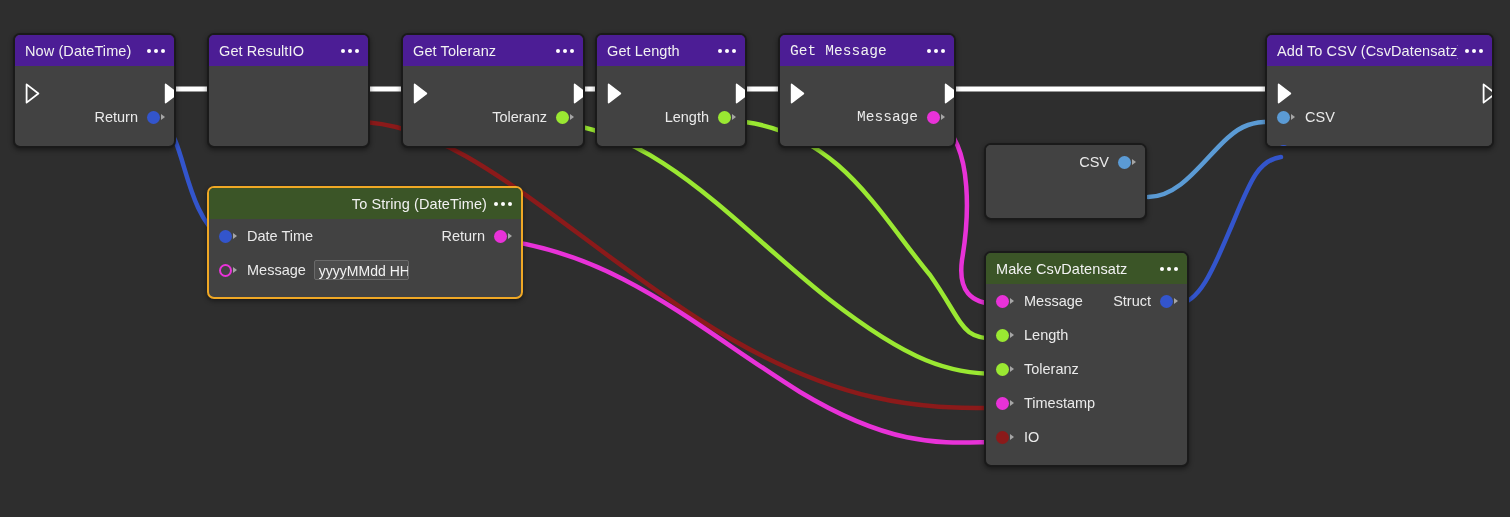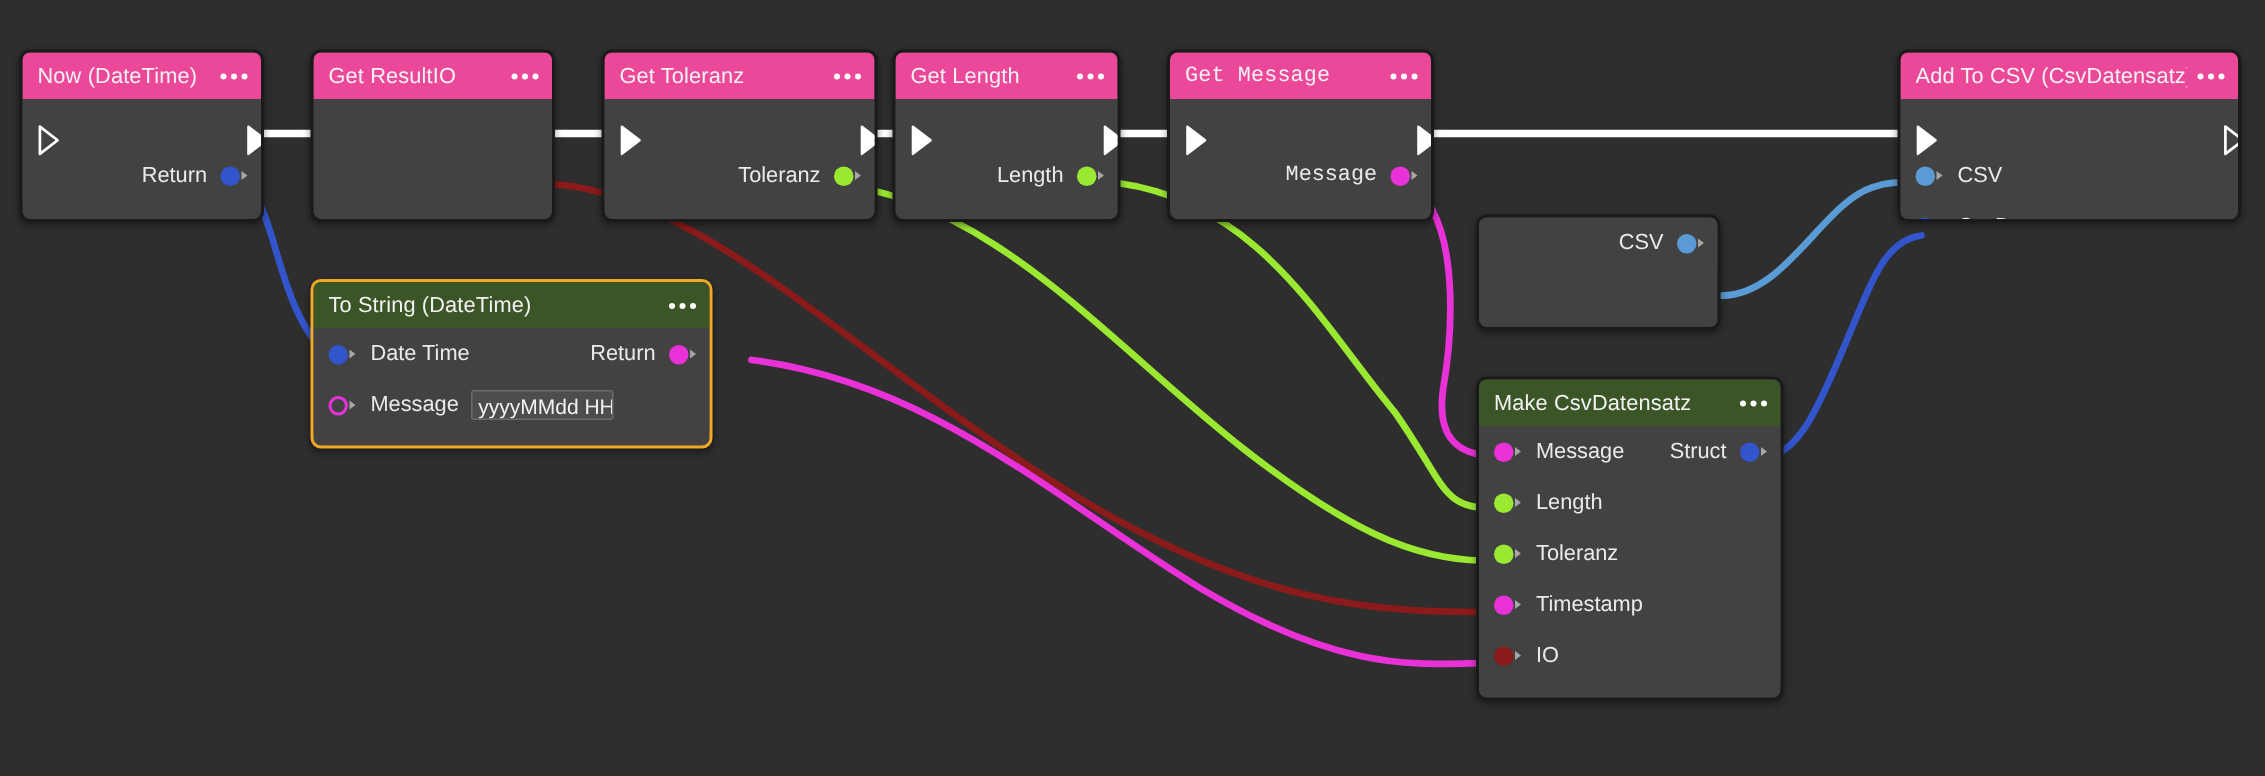--- a/index.html
+++ b/index.html
@@ -37,21 +37,21 @@
   .node.selected {
     border-color: #f0a825;
   }
   .node-header {
     height: 31px;
     display: flex;
     align-items: center;
     padding: 0 9px 0 10px;
     box-sizing: border-box;
   }
-  .node-header.fn  { background: #ec4899; }
+  .node-header.fn  { background: #4c1d95; }
   .node-header.var { background: #3b5527; }
   .node-title {
     color: #f2f2f2;
     font-size: 14.5px;
     white-space: nowrap;
     letter-spacing: 0.1px;
     flex: 1 1 auto;
     overflow: hidden;
   }
   .dots {
@@ -319,21 +319,21 @@
         </div>
         <div class="row in">
           <div class="pin" style="color: rgb(51, 85, 204);">
             <span class="dot" style="background: rgb(51, 85, 204);"></span>
             <span class="arrow"></span>
           </div>
           <span class="pin-label">CsvDatensatz</span>
         </div>
       </div>
     </div>
-    <div class="node selected" style="left: 207px; top: 186px; width: 268px; height: 113px;">
+    <div class="node selected" style="left: 207px; top: 186px; width: 316px; height: 113px; text-align: right;">
       <div class="node-header var">
         <span class="node-title">To String (DateTime)</span>
         <div class="dots">
           <i></i>
           <i></i>
           <i></i>
         </div>
       </div>
       <div class="node-body">
         <div class="row both">

